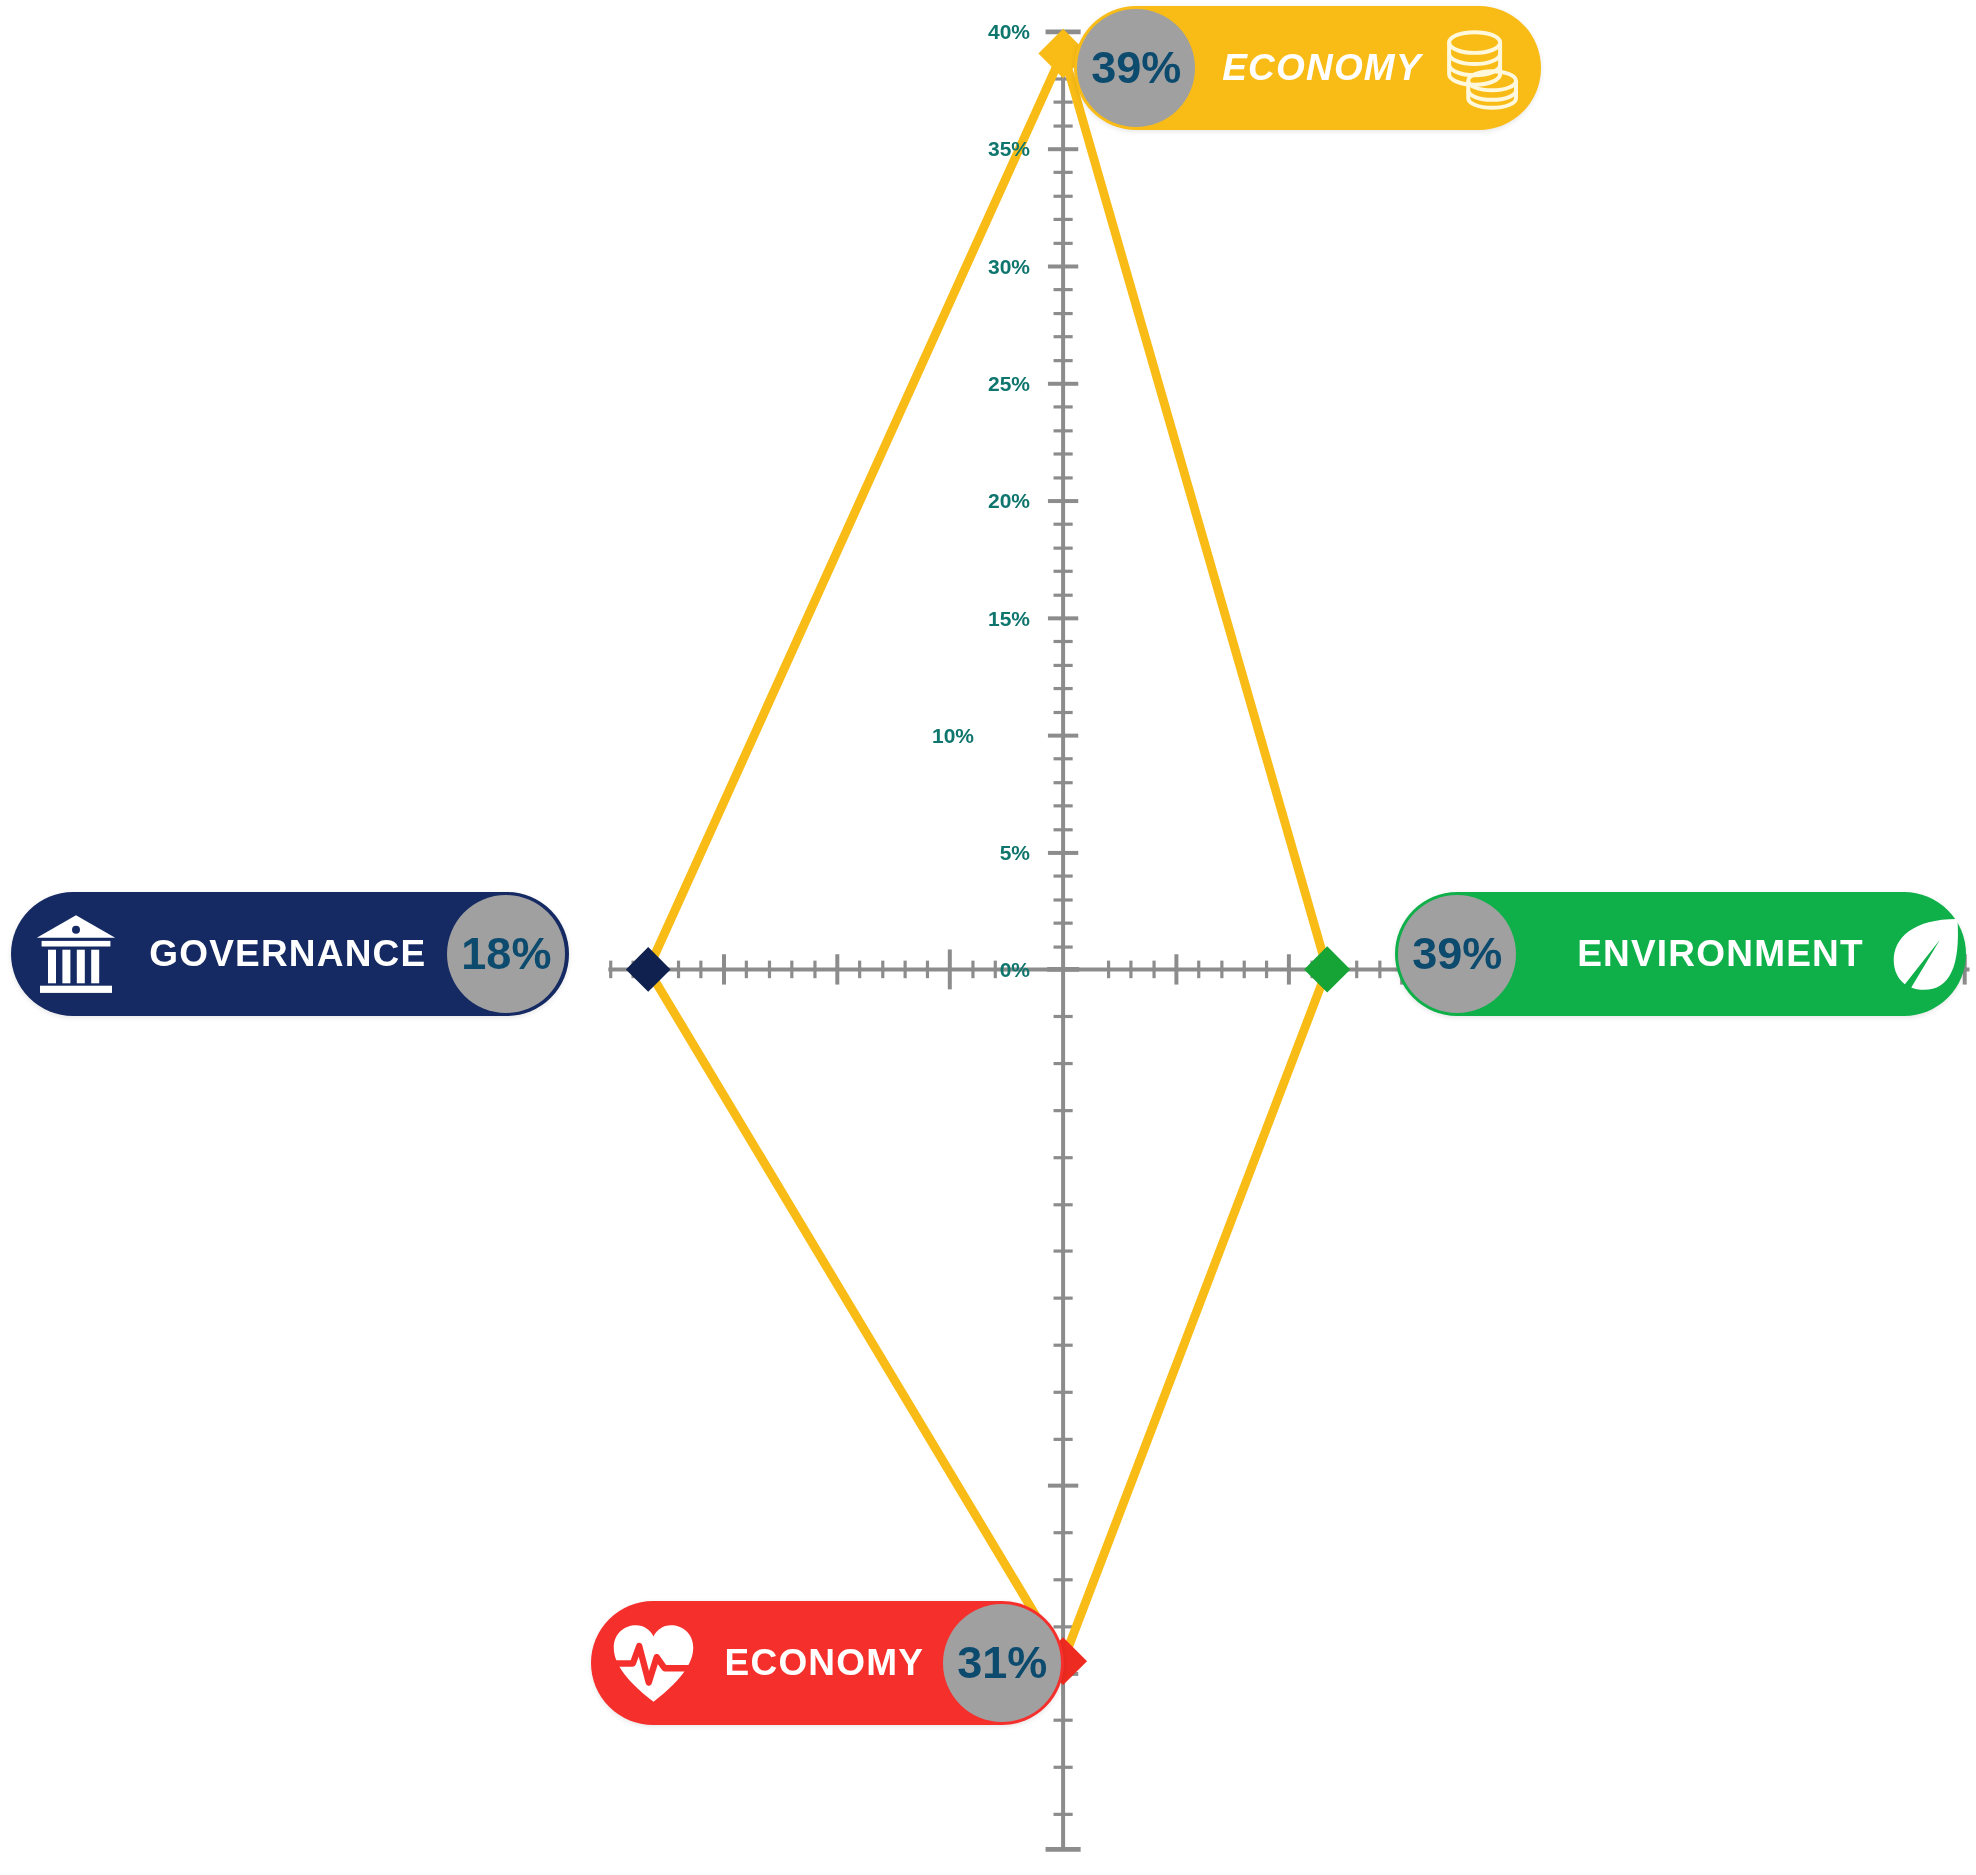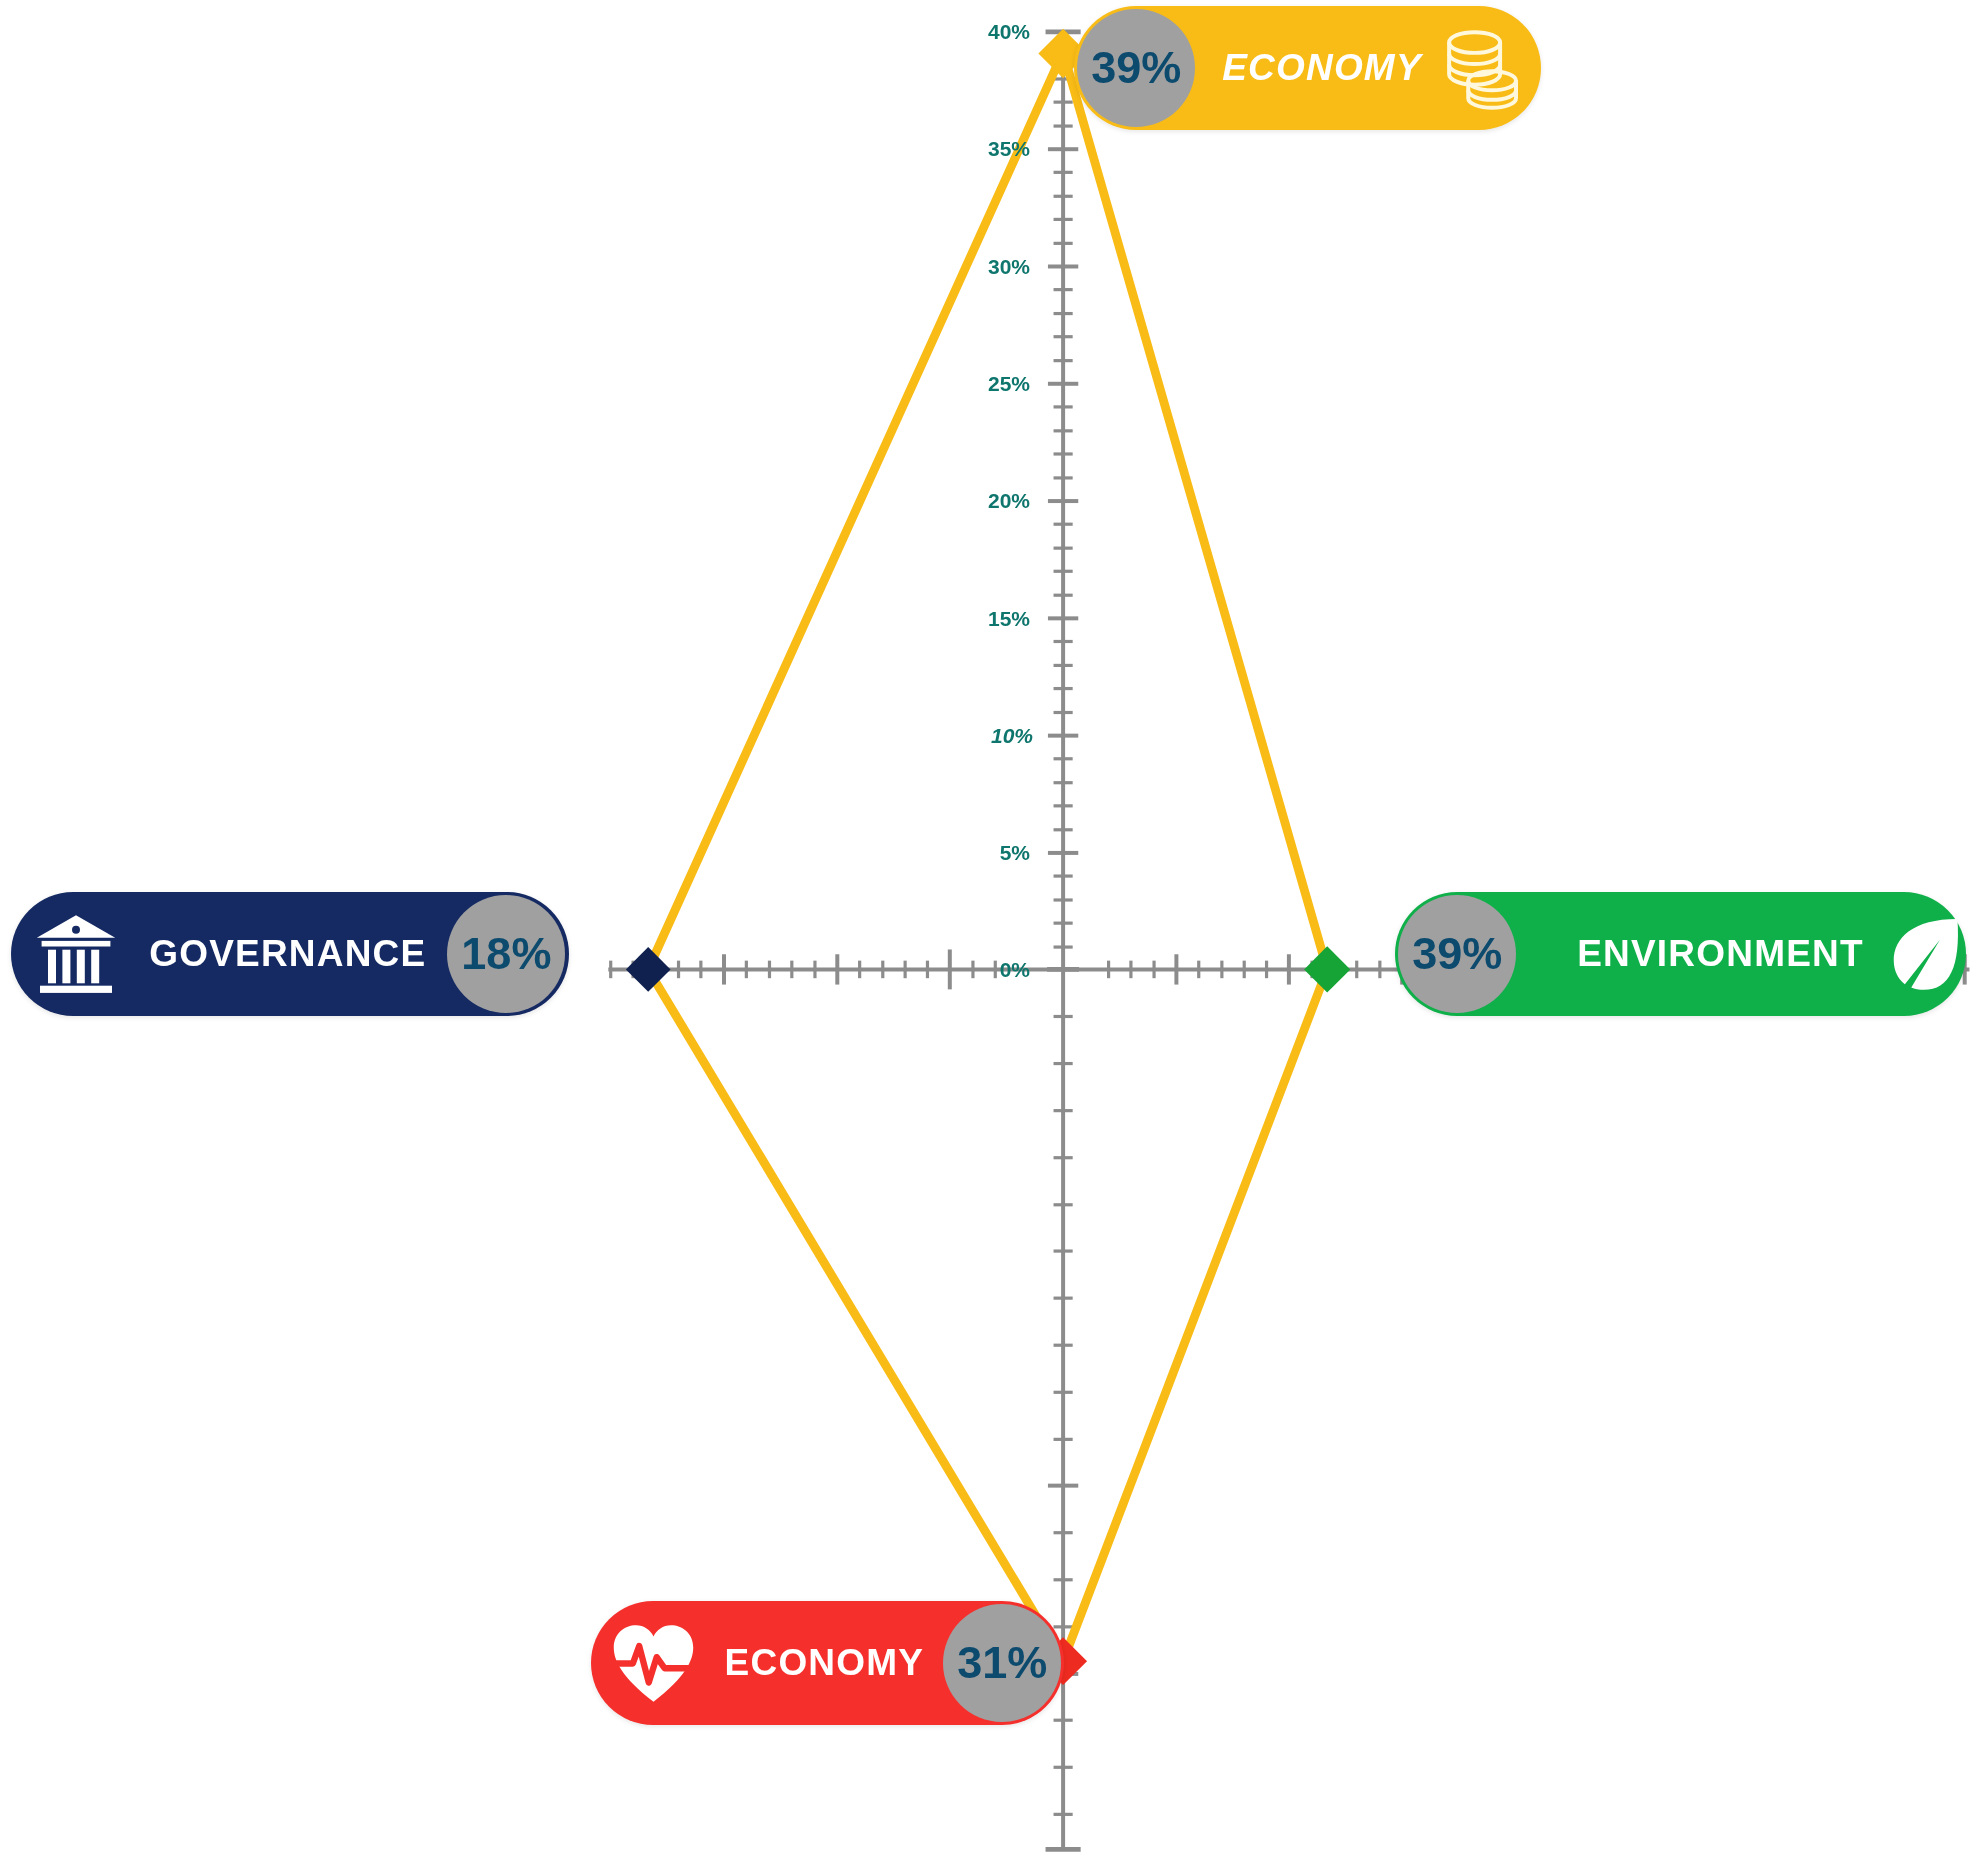--- a/index.html
+++ b/index.html
@@ -257,21 +257,21 @@
       <polygon points="812,1187 840,1215 812,1243 784,1215" fill="#10214f"></polygon>
     </g>
   </svg>
 
   <div class="axis-tick-label" style="left:934px; top:20px; width:96px;">40%</div>
   <div class="axis-tick-label" style="left:934px; top:137px; width:96px;">35%</div>
   <div class="axis-tick-label" style="left:934px; top:255px; width:96px;">30%</div>
   <div class="axis-tick-label" style="left:934px; top:372px; width:96px;">25%</div>
   <div class="axis-tick-label" style="left:934px; top:489px; width:96px;">20%</div>
   <div class="axis-tick-label" style="left:934px; top:607px; width:96px;">15%</div>
-  <div class="axis-tick-label" style="left:937px; top:724px; width:96px;font-style:italic;">10%</div>
+  <div class="axis-tick-label" style="left:878px; top:724px; width:96px;">10%</div>
   <div class="axis-tick-label" style="left:934px; top:841px; width:96px;">5%</div>
   <div class="axis-tick-label" style="left:934px; top:958px; width:96px;">0%</div>
 
   <div class="badge" id="badge-economy">
     <div class="pct-circle">
       <span class="pct-text">39%</span>
     </div>
     <span class="badge-label">ECONOMY</span>
     <span class="badge-icon">
       <svg width="94" height="86" viewBox="0 0 118 108">

